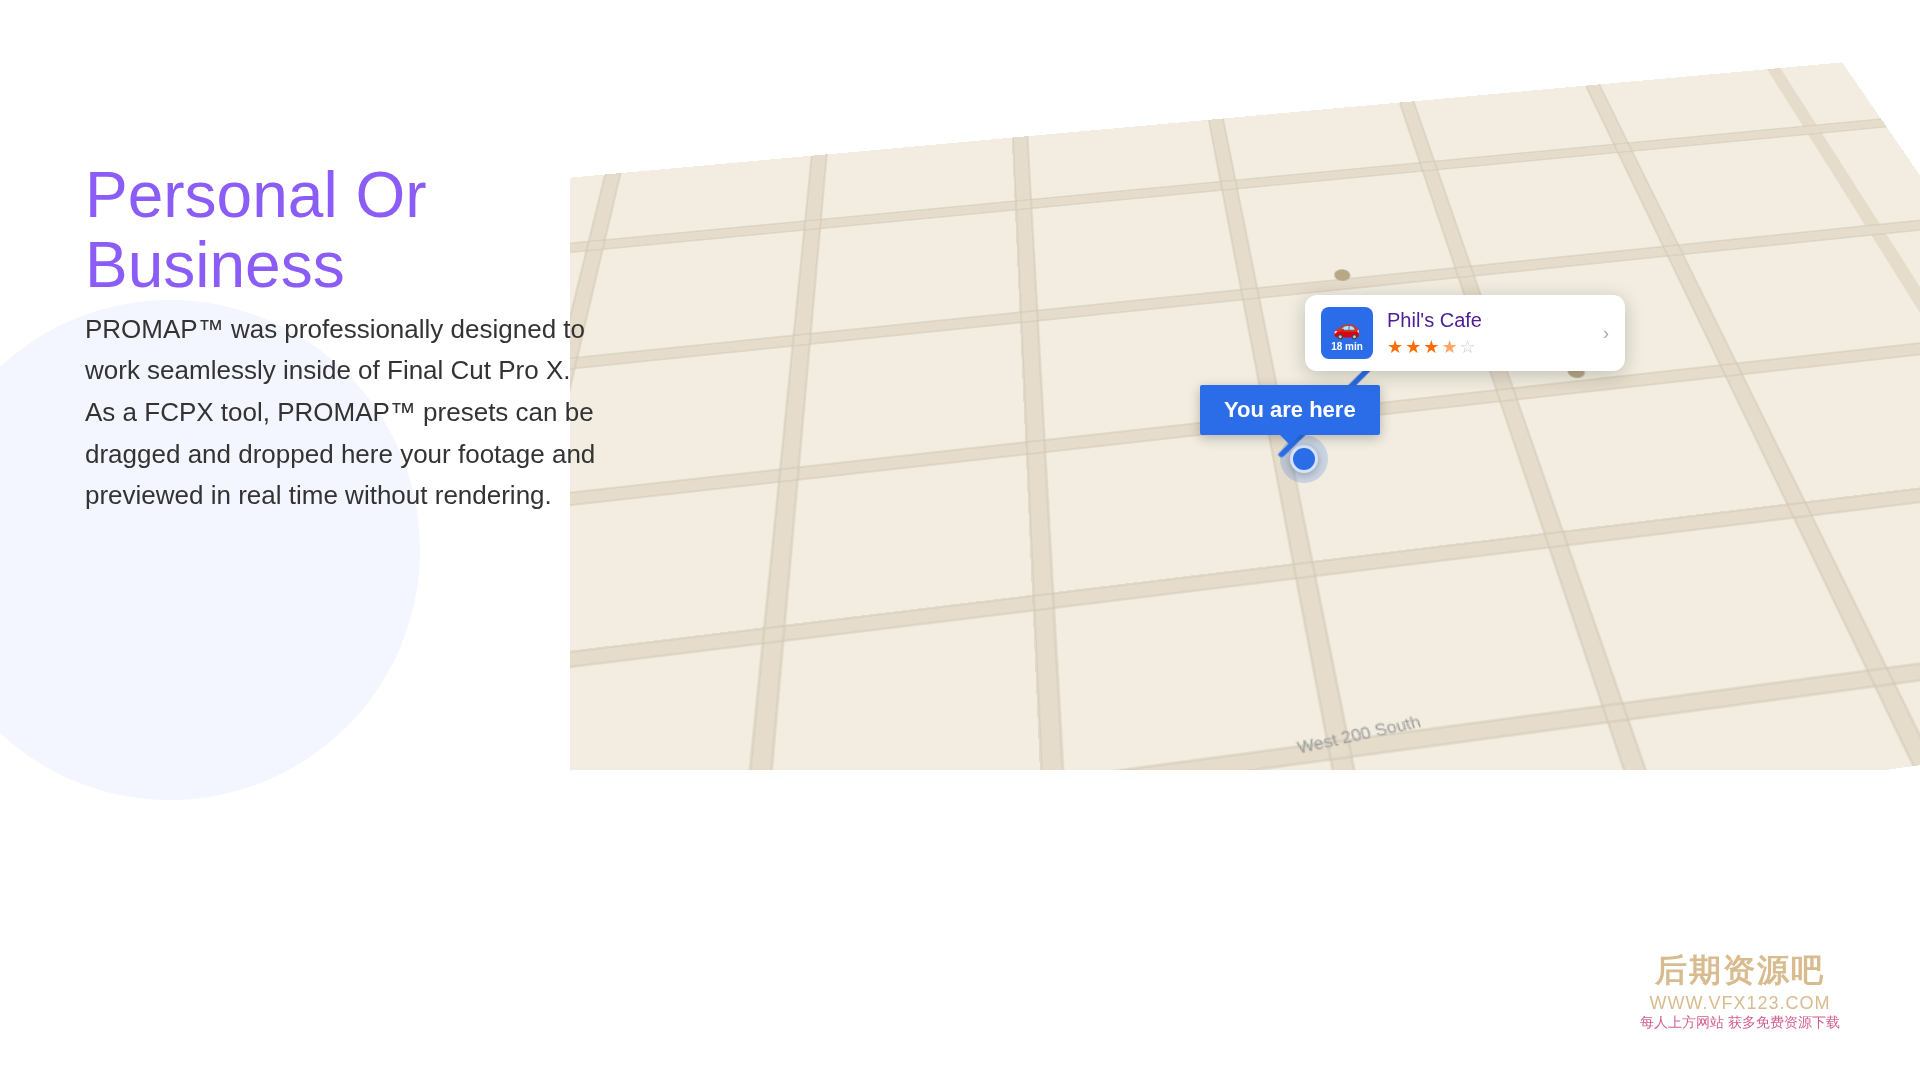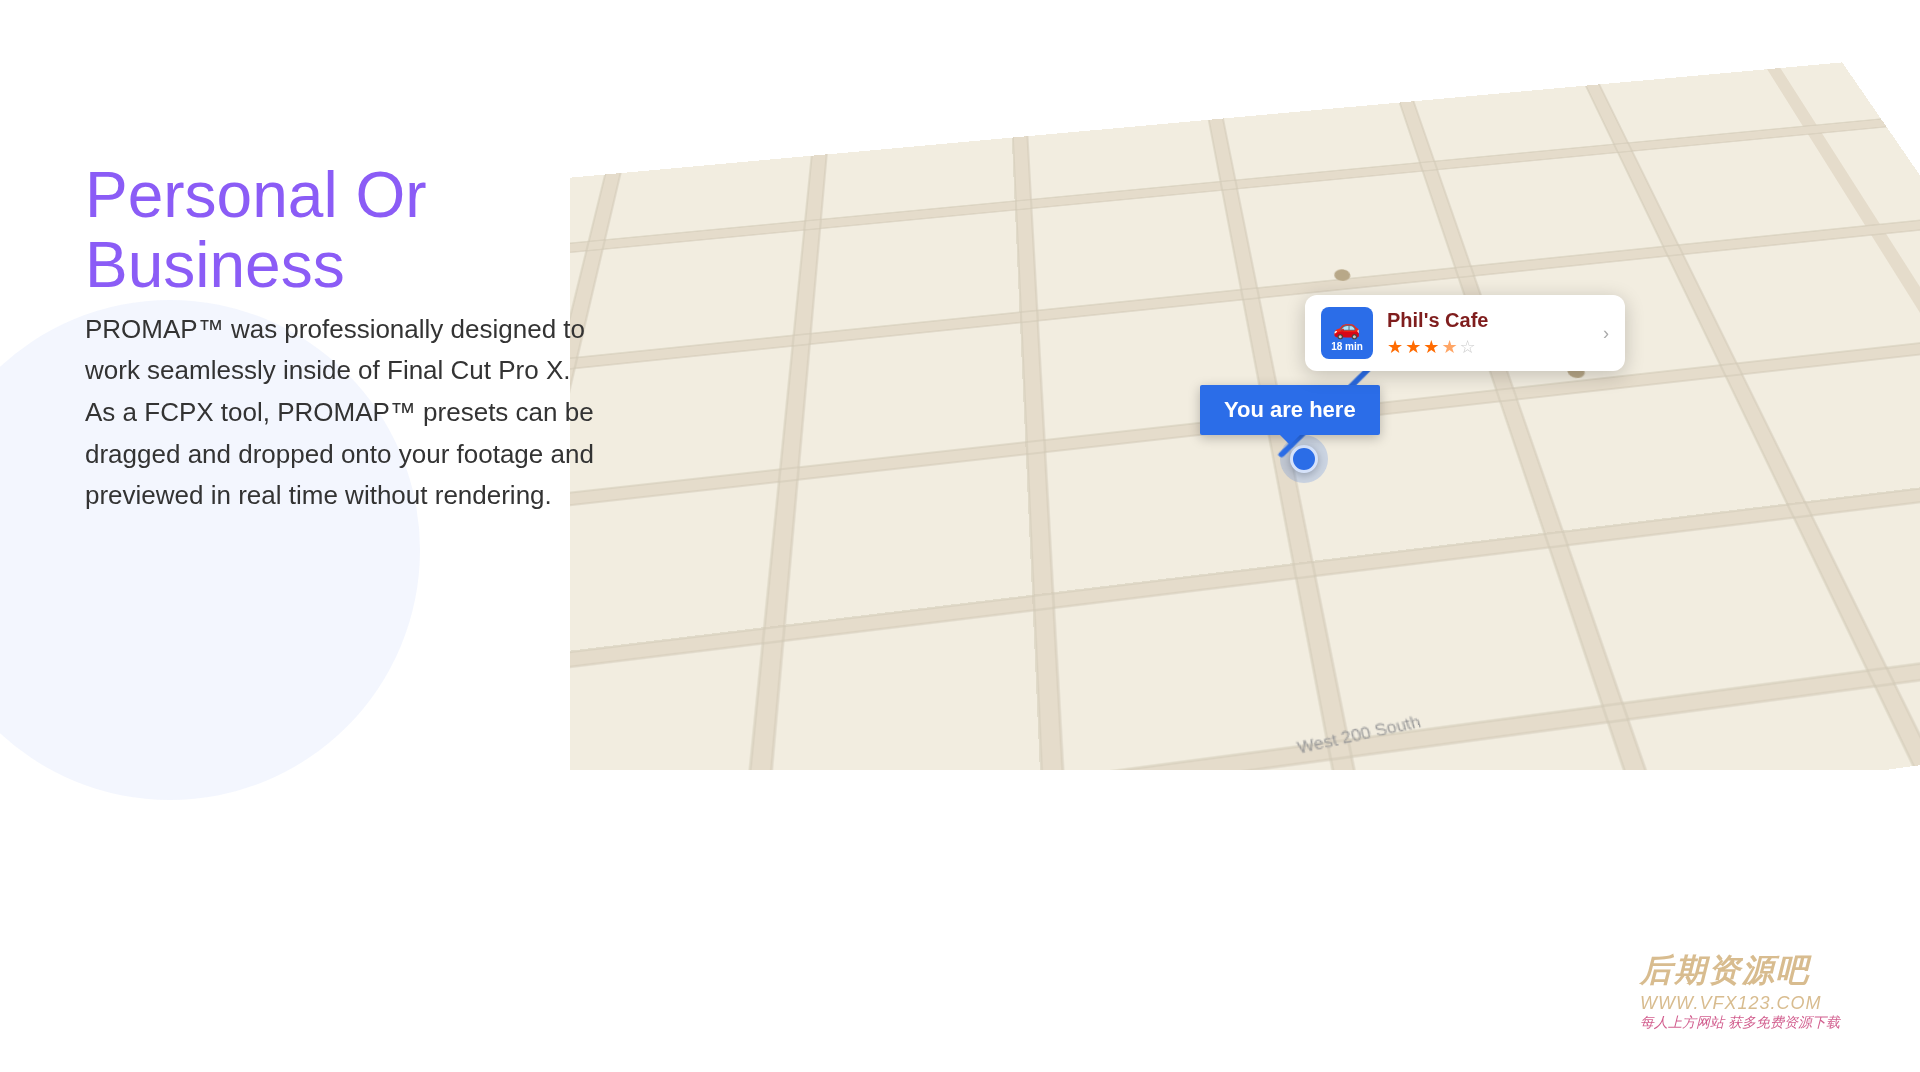--- a/index.html
+++ b/index.html
@@ -157,22 +157,22 @@
       font-size: 10px;
       font-weight: 600;
     }
 
     .cafe-info {
       flex: 1;
     }
 
     .cafe-name {
       font-size: 20px;
-      font-weight: 700;
-      color: #7f1d1d;
+      font-weight: 400;
+      color: #4c1d95;
       margin-bottom: 4px;
     }
 
     .stars {
       display: flex;
       gap: 2px;
     }
 
     .star-filled {
       color: #ff6b00;
@@ -188,24 +188,23 @@
       color: #aaa;
       font-size: 18px;
       flex-shrink: 0;
     }
 
     
     .watermark {
       position: absolute;
       right: 80px;
       bottom: 40px;
-      text-align: left;
+      text-align: center;
       z-index: 50;
       opacity: 0.7;
-      font-style: italic;
     }
 
     .watermark-line1 {
       font-size: 32px;
       font-weight: 700;
       color: #c8a060;
       letter-spacing: 2px;
     }
 
     .watermark-line2 {
@@ -239,21 +238,21 @@
       z-index: 1;
     }
   </style>
 </head>
 <body>
 
 <div class="deco-circle"></div>
 
 <div class="left-panel">
   <h1 class="title-main">Personal Or Business</h1>
-  <p class="description">PROMAP™ was professionally designed to work seamlessly inside of Final Cut Pro X. As a FCPX tool, PROMAP™ presets can be dragged and dropped onto your footage and previewed in real time without rendering.</p>
+  <p class="description">PROMAP™ was professionally designed to work seamlessly inside of Final Cut Pro X. As a FCPX tool, PROMAP™ presets can be dragged and dropped here your footage and previewed in real time without rendering.</p>
 </div>
 
 <div class="map-container">
 
   <div class="map-perspective">
     <svg class="map-svg" viewBox="0 0 1350 720" xmlns="http://www.w3.org/2000/svg">
 
       <rect width="1350" height="720" fill="#f2ede0"></rect>
 
       <rect x="130" y="0" width="14" height="720" fill="#e5dccb"></rect>

